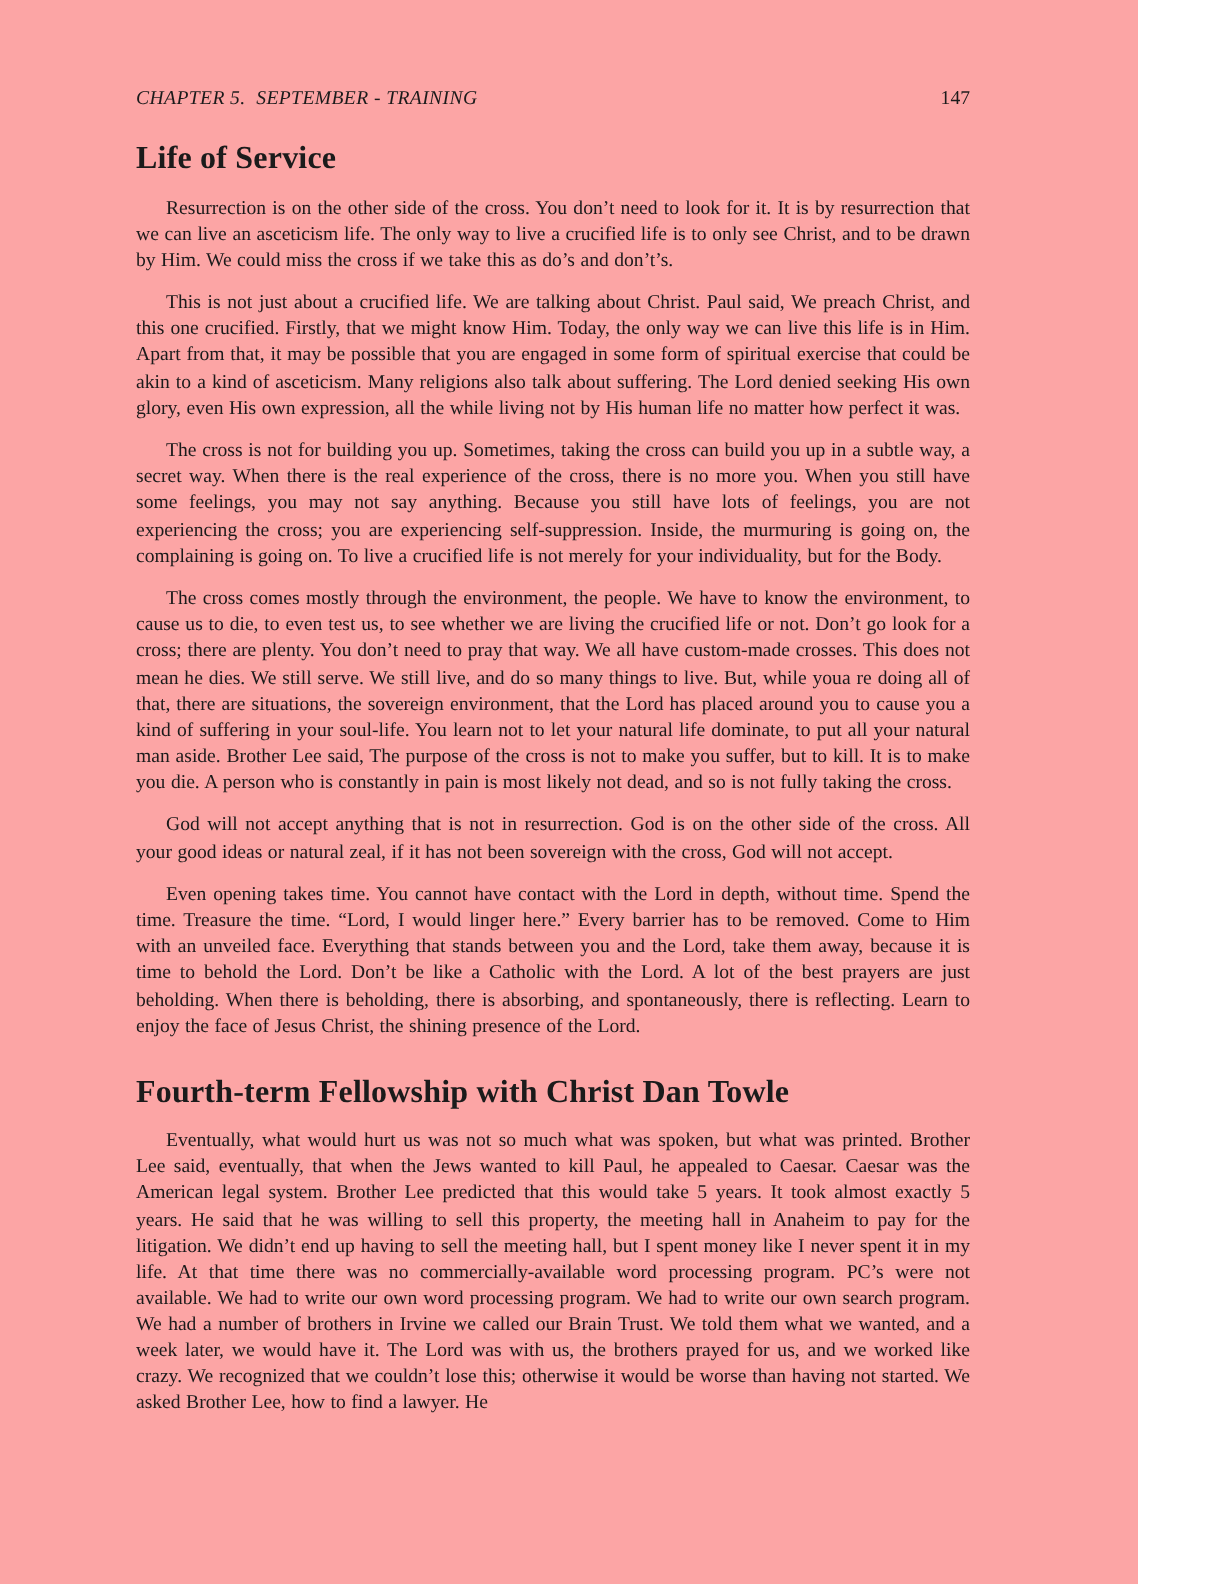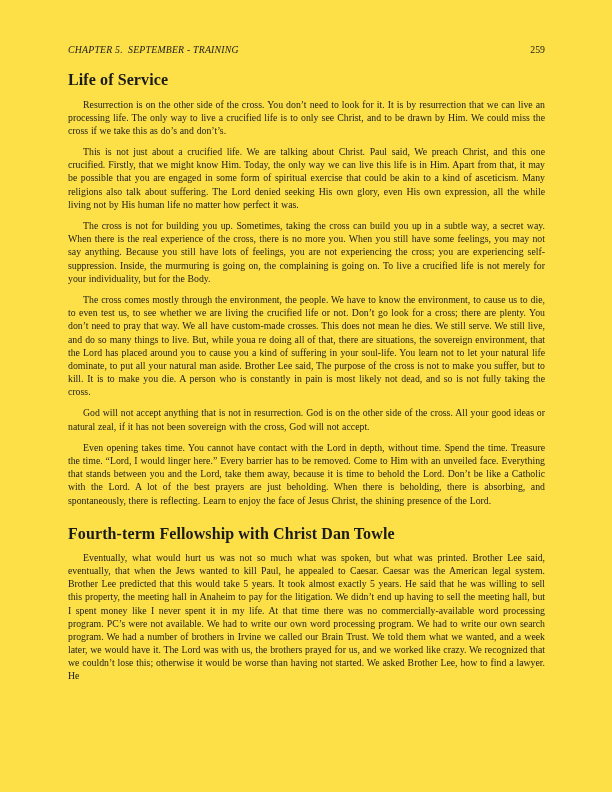--- a/index.html
+++ b/index.html
@@ -9,24 +9,24 @@
   }
   body {
     width: 612px;
     height: 792px;
     font-family: "Liberation Serif", "DejaVu Serif", serif;
     color: #1b1b1b;
     overflow: hidden;
   }
   .page {
     box-sizing: border-box;
-    width: 612px;
+    width: 569px;
     height: 792px;
-    padding: 44px 67px 0 68px;
-    background: #fde047;
+    padding: 44px 84px 0 68px;
+    background: #fca5a5;
   }
   .running-header {
     display: flex;
     justify-content: space-between;
     align-items: baseline;
     font-size: 9.8px;
     line-height: 12px;
   }
   .running-header .chapter {
     font-style: italic;
@@ -56,26 +56,26 @@
     word-spacing: 0.3px;
   }
 </style>
 </head>
 <body>
 
 <div class="page">
 
   <div class="running-header">
     <span class="chapter">CHAPTER 5.  SEPTEMBER - TRAINING</span>
-    <span class="pagenum">259</span>
+    <span class="pagenum">147</span>
   </div>
 
   <h1 class="section-heading">Life of Service</h1>
 
-  <p class="body-par">Resurrection is on the other side of the cross. You don’t need to look for it. It is by resurrection that we can live an processing life. The only way to live a crucified life is to only see Christ, and to be drawn by Him. We could miss the cross if we take this as do’s and don’t’s.</p>
+  <p class="body-par">Resurrection is on the other side of the cross. You don’t need to look for it. It is by resurrection that we can live an asceticism life. The only way to live a crucified life is to only see Christ, and to be drawn by Him. We could miss the cross if we take this as do’s and don’t’s.</p>
 
   <p class="body-par">This is not just about a crucified life. We are talking about Christ. Paul said, We preach Christ, and this one crucified. Firstly, that we might know Him. Today, the only way we can live this life is in Him. Apart from that, it may be possible that you are engaged in some form of spiritual exercise that could be akin to a kind of asceticism. Many religions also talk about suffering. The Lord denied seeking His own glory, even His own expression, all the while living not by His human life no matter how perfect it was.</p>
 
   <p class="body-par">The cross is not for building you up. Sometimes, taking the cross can build you up in a subtle way, a secret way. When there is the real experience of the cross, there is no more you. When you still have some feelings, you may not say anything. Because you still have lots of feelings, you are not experiencing the cross; you are experiencing self-suppression. Inside, the murmuring is going on, the complaining is going on. To live a crucified life is not merely for your individuality, but for the Body.</p>
 
   <p class="body-par">The cross comes mostly through the environment, the people. We have to know the environment, to cause us to die, to even test us, to see whether we are living the crucified life or not. Don’t go look for a cross; there are plenty. You don’t need to pray that way. We all have custom-made crosses. This does not mean he dies. We still serve. We still live, and do so many things to live. But, while youa re doing all of that, there are situations, the sovereign environment, that the Lord has placed around you to cause you a kind of suffering in your soul-life. You learn not to let your natural life dominate, to put all your natural man aside. Brother Lee said, The purpose of the cross is not to make you suffer, but to kill. It is to make you die. A person who is constantly in pain is most likely not dead, and so is not fully taking the cross.</p>
 
 
   <p class="body-par">God will not accept anything that is not in resurrection. God is on the other side of the cross. All your good ideas or natural zeal, if it has not been sovereign with the cross, God will not accept.</p>
 

